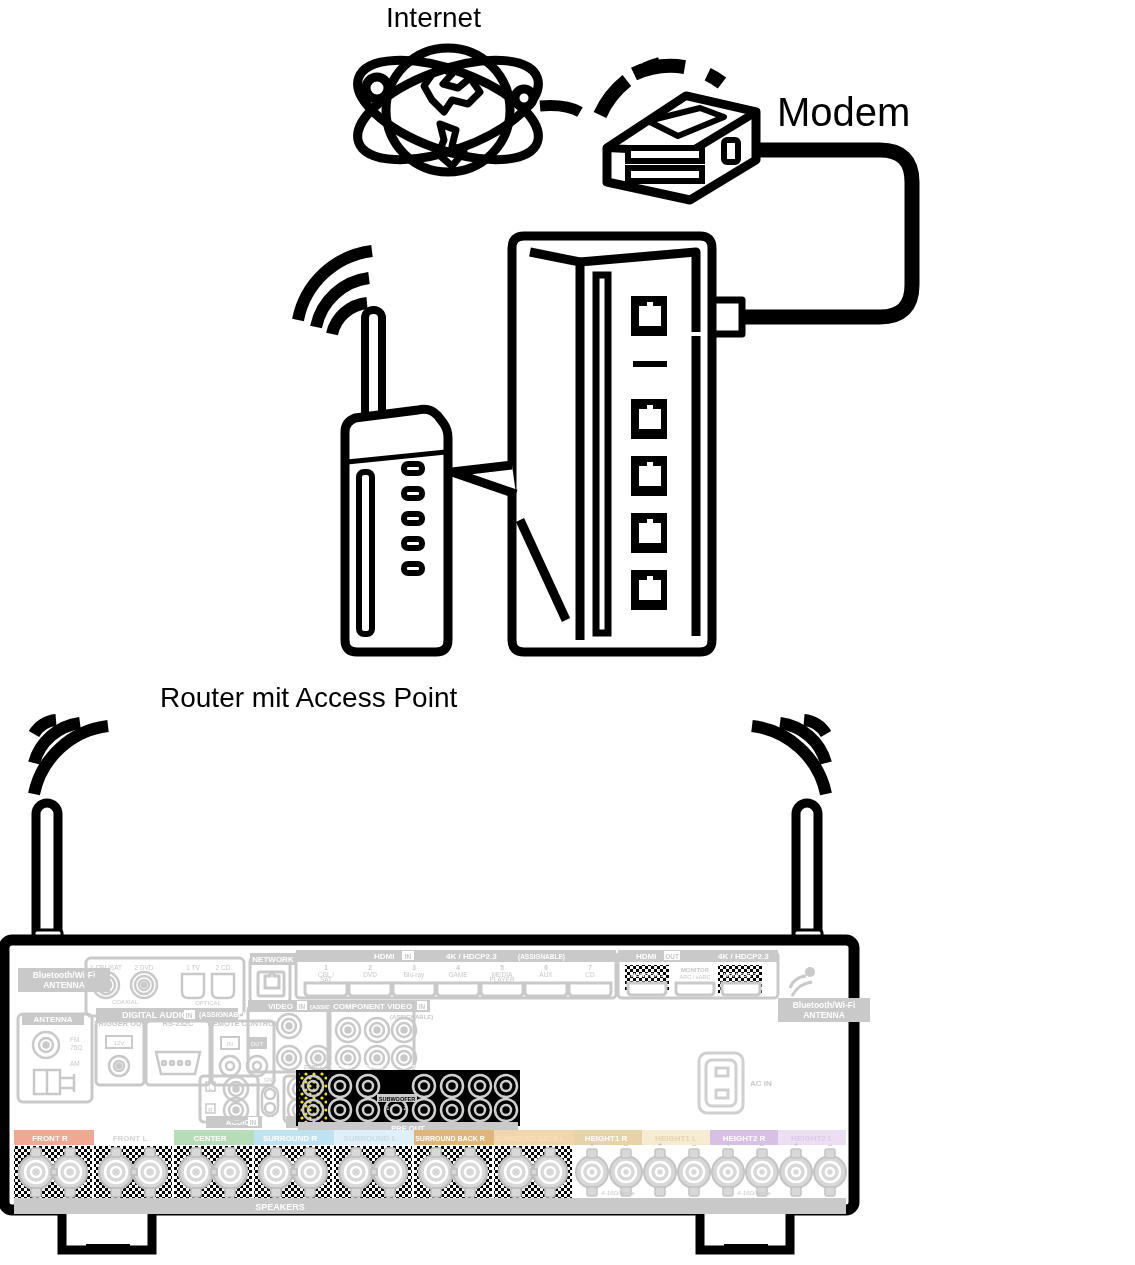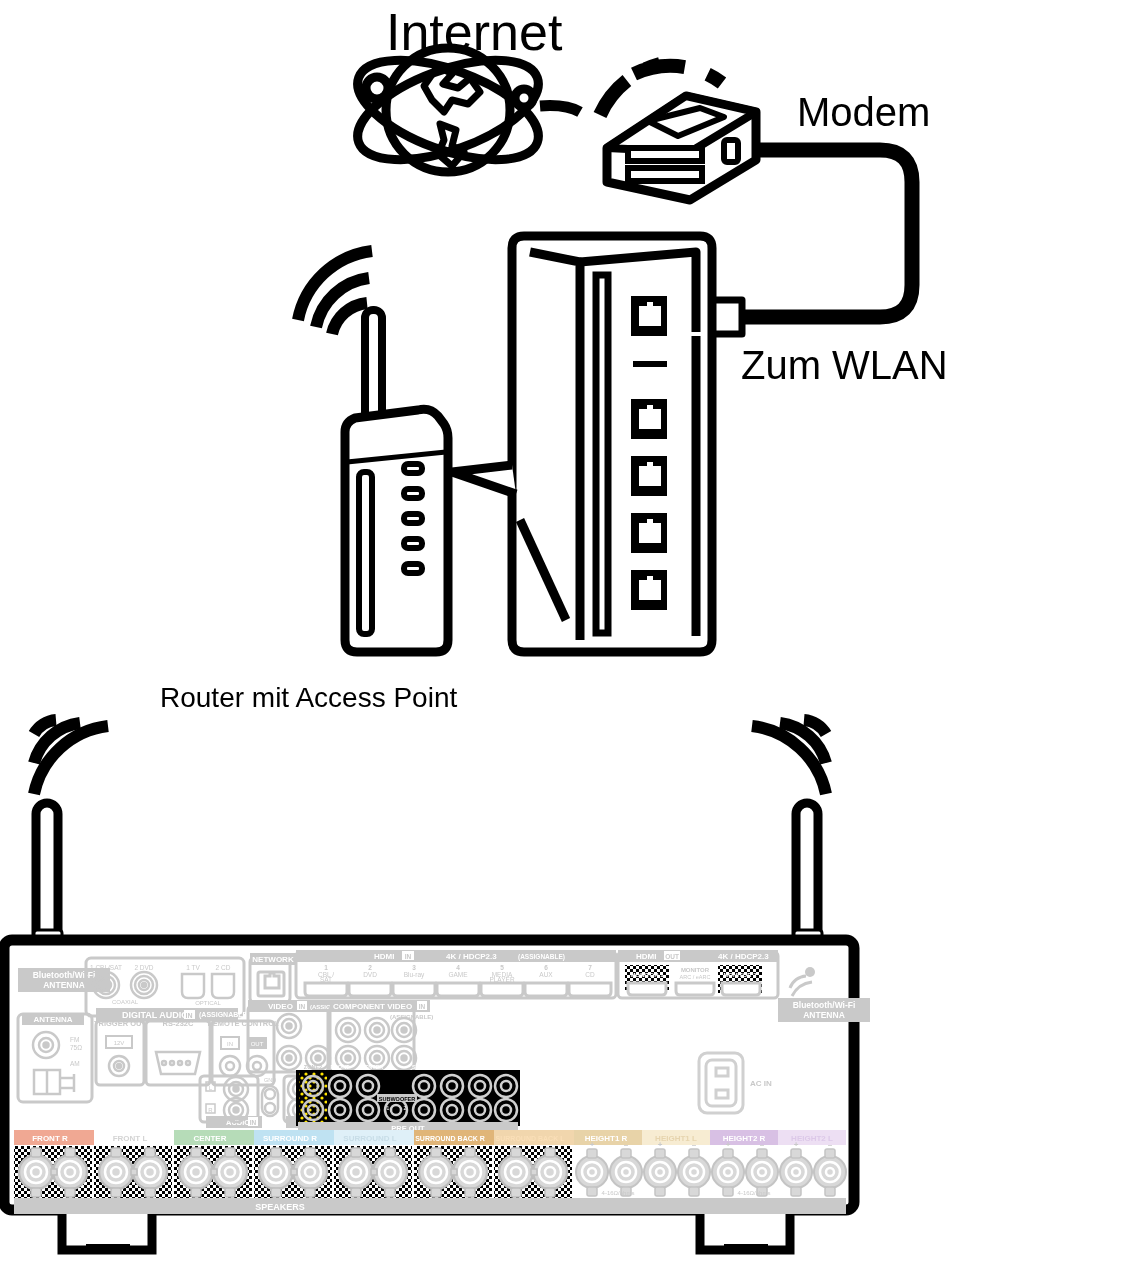--- a/index.html
+++ b/index.html
@@ -2,22 +2,22 @@
 <html><head>
 <meta charset="utf-8">
 <style>
   html,body{margin:0;padding:0;background:#fff;}
   body{width:1135px;height:1265px;position:relative;
        font-family:"Liberation Sans","DejaVu Sans",sans-serif;color:#000;
        overflow:hidden;}
   .stage{position:absolute;left:0;top:0;width:1135px;height:1265px;}
   svg{display:block;}
   .lbl{position:absolute;white-space:nowrap;font-weight:400;color:#000;}
-  #lbl-internet{left:386px;top:2px;font-size:52px;}
-  #lbl-modem{left:777px;top:90px;font-size:40px;margin-left:20px;}
+  #lbl-internet{left:386px;top:2px;font-size:28px;}
+  #lbl-modem{left:777px;top:90px;font-size:40px;}
   #lbl-wlan{left:741px;top:343px;font-size:40px;}
   #lbl-router{left:160px;top:682px;font-size:28px;}
 </style>
 </head>
 <body>
 
 <div class="stage">
 
 <svg width="1135" height="1265" viewBox="0 0 1135 1265">
   <defs>
@@ -651,16 +651,15 @@
   </g>
 
   <rect x="14" y="1198" width="832" height="16" fill="#c9c9c9"></rect>
   <text x="280" y="1210" font-size="9" font-weight="bold" fill="#fff" text-anchor="middle" font-family="Liberation Sans, sans-serif">SPEAKERS</text>
   <text x="618" y="1195" font-size="6" fill="#c9c9c9" text-anchor="middle" font-family="Liberation Sans, sans-serif">4-16Ω/ohms</text>
   <text x="754" y="1195" font-size="6" fill="#c9c9c9" text-anchor="middle" font-family="Liberation Sans, sans-serif">4-16Ω/ohms</text>
 </svg>
 
 <div class="lbl" id="lbl-internet">Internet</div>
 <div class="lbl" id="lbl-modem">Modem</div>
-<div class="lbl" id="lbl-wlan">Zum WLAN</div>
 <div class="lbl" id="lbl-router">Router mit Access Point</div>
 
 </div>
 
 </body></html>

